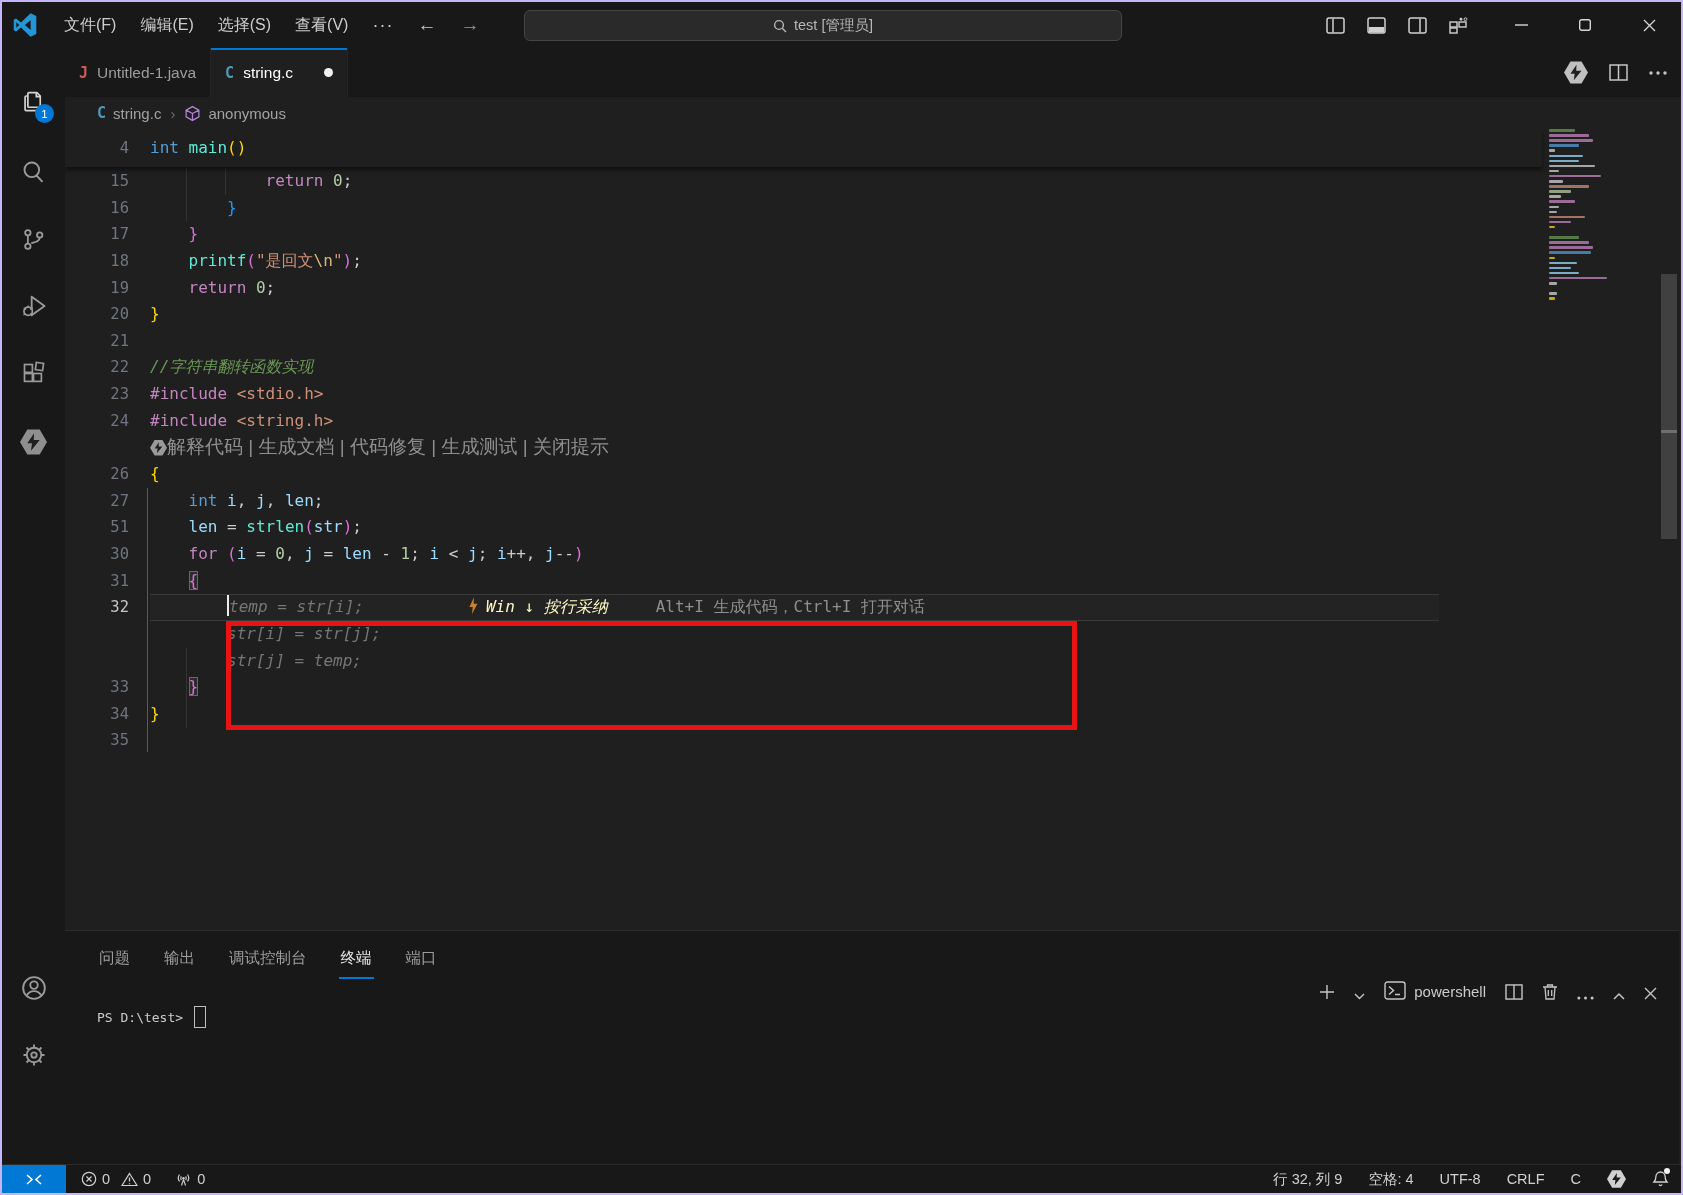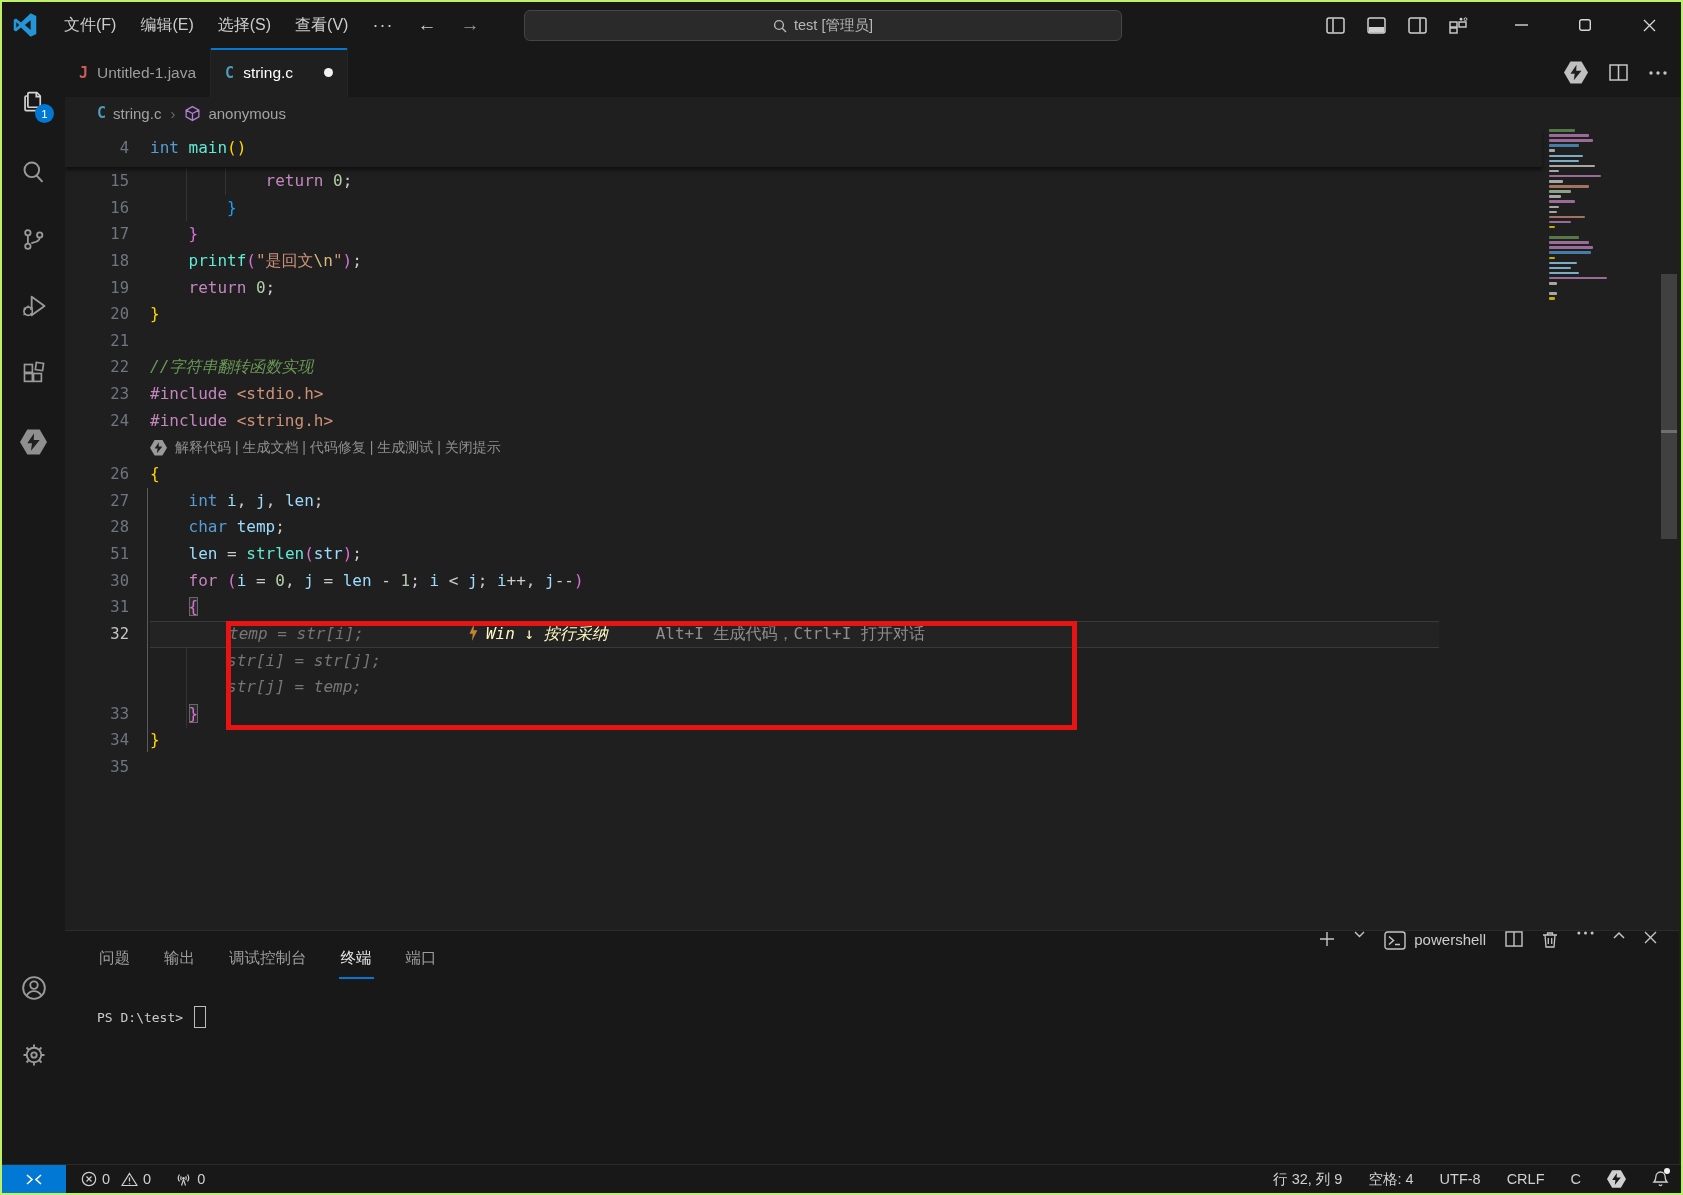--- a/index.html
+++ b/index.html
@@ -1,17 +1,17 @@
 <!DOCTYPE html>
 <html><head>
 <meta charset="utf-8">
 <style>
   html,body{margin:0;padding:0;background:#000;}
   .window{position:relative;width:1683px;height:1195px;background:#1f1f1f;
-    border:2px solid #bef264;box-sizing:border-box;overflow:hidden;
+    border:2px solid #c4b5fd;box-sizing:border-box;overflow:hidden;
     font-family:"Liberation Sans","DejaVu Sans",sans-serif;color:#cccccc;}
   svg{display:block;}
   
   .titlebar{position:absolute;left:0;top:0;width:1679px;height:46px;background:#181818;
     display:flex;align-items:center;}
   .vslogo{width:26px;height:26px;margin:0 14px 0 10px;}
   .menu-item{font-size:16px;color:#cccccc;padding:0 12px;height:30px;line-height:30px;border-radius:5px;}
   .menu-more{font-size:18px;color:#cccccc;padding:0 12px;letter-spacing:1px;}
   .nav-arrow{font-size:19px;color:#cfcfcf;padding:0 12px;}
   .nav-arrow.dim{color:#9a9a9a;}
@@ -48,21 +48,21 @@
   .code{flex:1;white-space:pre;}
   .row.current .code{background:#232323;box-shadow:inset 0 1px 0 #3a3a3a,inset 0 -1px 0 #3a3a3a;}
   .c-kw{color:#569cd6}.c-ctrl{color:#c586c0}.c-fn{color:#5eead4}.c-num{color:#b5cea8}
   .c-str{color:#ce9178}.c-esc{color:#d7ba7d}.c-cmt{color:#6a9955;font-style:italic}
   .c-var{color:#9cdcfe}.c-d{color:#cccccc}.c-b1{color:#ffd700}.c-b2{color:#da70d6}.c-b3{color:#179fff}
   .c-ghost{color:#767676;font-style:italic}
   .c-winhint{color:#fef9c3;font-style:italic}
   .c-keyhint{color:#8f8f8f}
   .bm{outline:1px solid #686868;outline-offset:-1px;background:rgba(110,110,110,.16);}
   .cursor{display:inline-block;width:2px;height:21px;background:#ececec;vertical-align:-4px;}
-  .hintrow .code{font-family:"Liberation Sans",sans-serif;font-size:14px;color:#8f8f8f;display:flex;align-items:center;gap:8px;}
+  .hintrow .code{font-family:"Liberation Sans",sans-serif;font-size:19px;color:#8f8f8f;display:flex;align-items:center;}
   .hex{display:inline-block;position:relative;background:#9a9a9a;
     clip-path:polygon(27% 4%,73% 4%,100% 50%,73% 96%,27% 96%,0% 50%);}
   .hex i{position:absolute;left:27%;top:18%;width:46%;height:64%;background:#1f1f1f;
     clip-path:polygon(55% 0,0 58%,38% 58%,30% 100%,100% 38%,52% 38%);}
   .bolt{display:inline-block;width:11px;height:17px;background:#c8832e;margin:0 7px 0 0;vertical-align:-2px;
     clip-path:polygon(55% 0,14% 58%,44% 58%,36% 100%,86% 38%,52% 38%);}
   .sp{display:inline-block;}
   .guide{position:absolute;width:1px;background:#333333;}
   .guide.active{background:#5a5a5a;}
   .sticky{position:absolute;left:0;top:0;width:1477px;height:38px;background:#1f1f1f;
@@ -71,21 +71,21 @@
   .annotation{position:absolute;left:161px;top:492px;width:851px;height:109px;border:5px solid #e81313;box-sizing:border-box;}
   .minimap{position:absolute;left:1480px;top:0;width:118px;height:400px;}
   .mrow{position:absolute;left:4px;height:2.5px;opacity:.75;border-radius:1px;}
   .vscroll{position:absolute;left:1596px;top:145px;width:16px;height:265px;background:#404040;}
   .vscroll-mark{position:absolute;left:1596px;top:301px;width:16px;height:3px;background:#6f6f6f;}
   
   .panel{position:absolute;left:63px;top:928px;right:2px;height:236px;background:#181818;border-top:1px solid #2b2b2b;box-sizing:border-box;}
   .panel-head{position:absolute;left:0;top:0;right:0;height:57px;display:flex;align-items:center;padding-left:32px;}
   .ptab{font-size:15.5px;color:#9d9d9d;margin-right:30px;padding:8px 2px;border-bottom:2px solid transparent;}
   .ptab.active{color:#e7e7e7;border-bottom-color:#0078d4;}
-  .panel-tools{position:absolute;right:22px;top:0;height:57px;display:flex;align-items:flex-start;gap:19px;color:#c5c5c5;}
+  .panel-tools{position:absolute;right:22px;top:12px;height:57px;display:flex;align-items:flex-end;gap:19px;color:#c5c5c5;}
   .pwsh-label{font-size:15px;color:#cccccc;margin-left:-11px;}
   .termline{position:absolute;left:32px;top:75px;font-family:"DejaVu Sans Mono",monospace;font-size:13px;color:#cccccc;display:flex;align-items:center;}
   .termcursor{display:inline-block;width:10px;height:20px;border:1px solid #bdbdbd;margin-left:3px;}
   
   .statusbar{position:absolute;left:0;bottom:0;width:1679px;height:29px;background:#181818;
     border-top:1px solid #2b2b2b;box-sizing:border-box;display:flex;align-items:center;font-size:14.5px;color:#d0d0d0;}
   .remote{width:64px;height:100%;background:#0078d4;display:flex;align-items:center;justify-content:center;flex:none;}
   .sb-group{display:flex;align-items:center;gap:5px;margin-left:15px;}
   .sb-right{position:absolute;right:12px;top:0;height:28px;display:flex;align-items:center;gap:26px;}
   .sb-item{white-space:nowrap;}
@@ -305,24 +305,20 @@
           <span class="gut"></span>
           <span class="code"><span class="hex" style="width: 17px; height: 17px; flex: 0 0 auto;"><i></i></span><span class="c-hint">解释代码 | 生成文档 | 代码修复 | 生成测试 | 关闭提示</span></span>
         </div>
         <div class="row">
           <span class="gut">26</span>
           <span class="code"><span class="c-b1">{</span></span>
         </div>
         <div class="row">
           <span class="gut">27</span>
           <span class="code"><span class="c-d">    </span><span class="c-kw">int</span><span class="c-d"> </span><span class="c-var">i</span><span class="c-d">, </span><span class="c-var">j</span><span class="c-d">, </span><span class="c-var">len</span><span class="c-d">;</span></span>
-        </div>
-        <div class="row">
-          <span class="gut">28</span>
-          <span class="code"><span class="c-d">    </span><span class="c-kw">char</span><span class="c-d"> </span><span class="c-var">temp</span><span class="c-d">;</span></span>
         </div>
         <div class="row">
           <span class="gut">51</span>
           <span class="code"><span class="c-d">    </span><span class="c-var">len</span><span class="c-d"> = </span><span class="c-fn">strlen</span><span class="c-b2">(</span><span class="c-var">str</span><span class="c-b2">)</span><span class="c-d">;</span></span>
         </div>
         <div class="row">
           <span class="gut">30</span>
           <span class="code"><span class="c-d">    </span><span class="c-ctrl">for</span><span class="c-d"> </span><span class="c-b2">(</span><span class="c-var">i</span><span class="c-d"> = </span><span class="c-num">0</span><span class="c-d">, </span><span class="c-var">j</span><span class="c-d"> = </span><span class="c-var">len</span><span class="c-d"> - </span><span class="c-num">1</span><span class="c-d">; </span><span class="c-var">i</span><span class="c-d"> &lt; </span><span class="c-var">j</span><span class="c-d">; </span><span class="c-var">i</span><span class="c-d">++</span><span class="c-d">, </span><span class="c-var">j</span><span class="c-d">--</span><span class="c-b2">)</span></span>
         </div>
         <div class="row">

